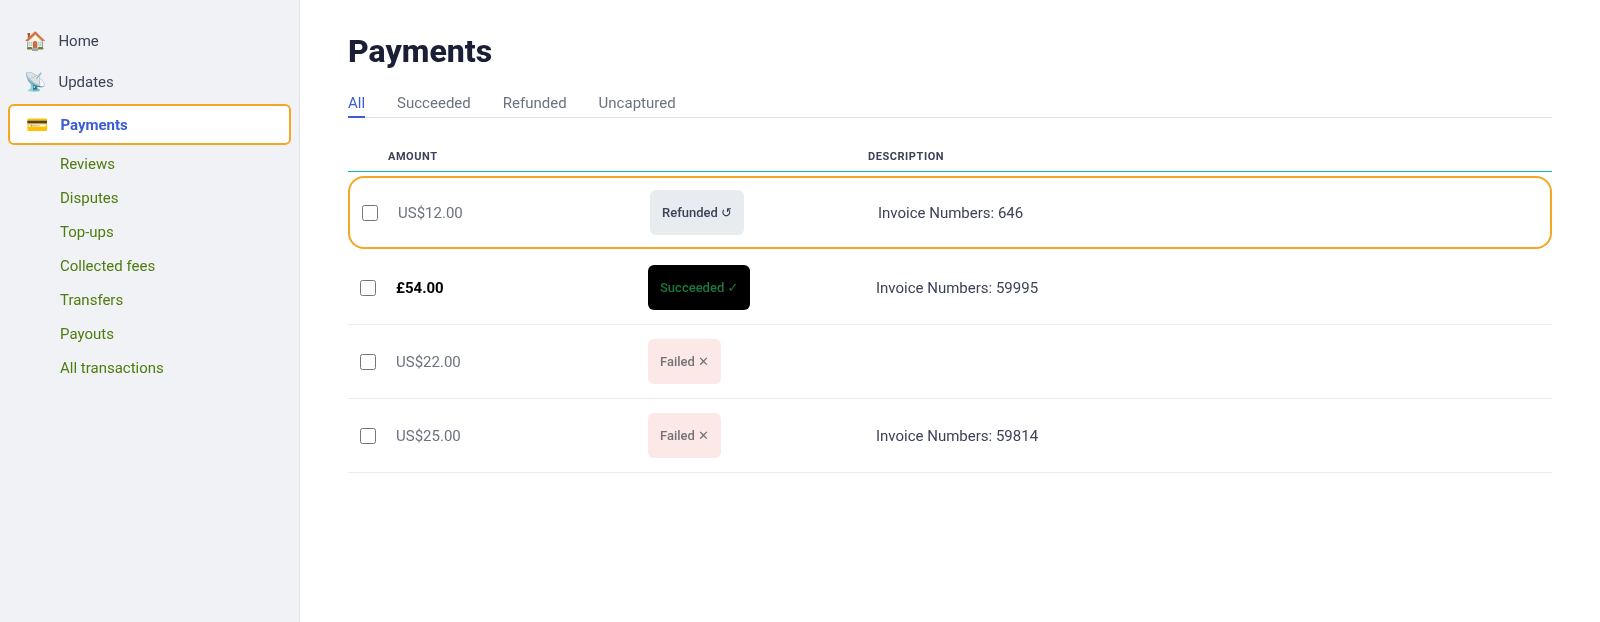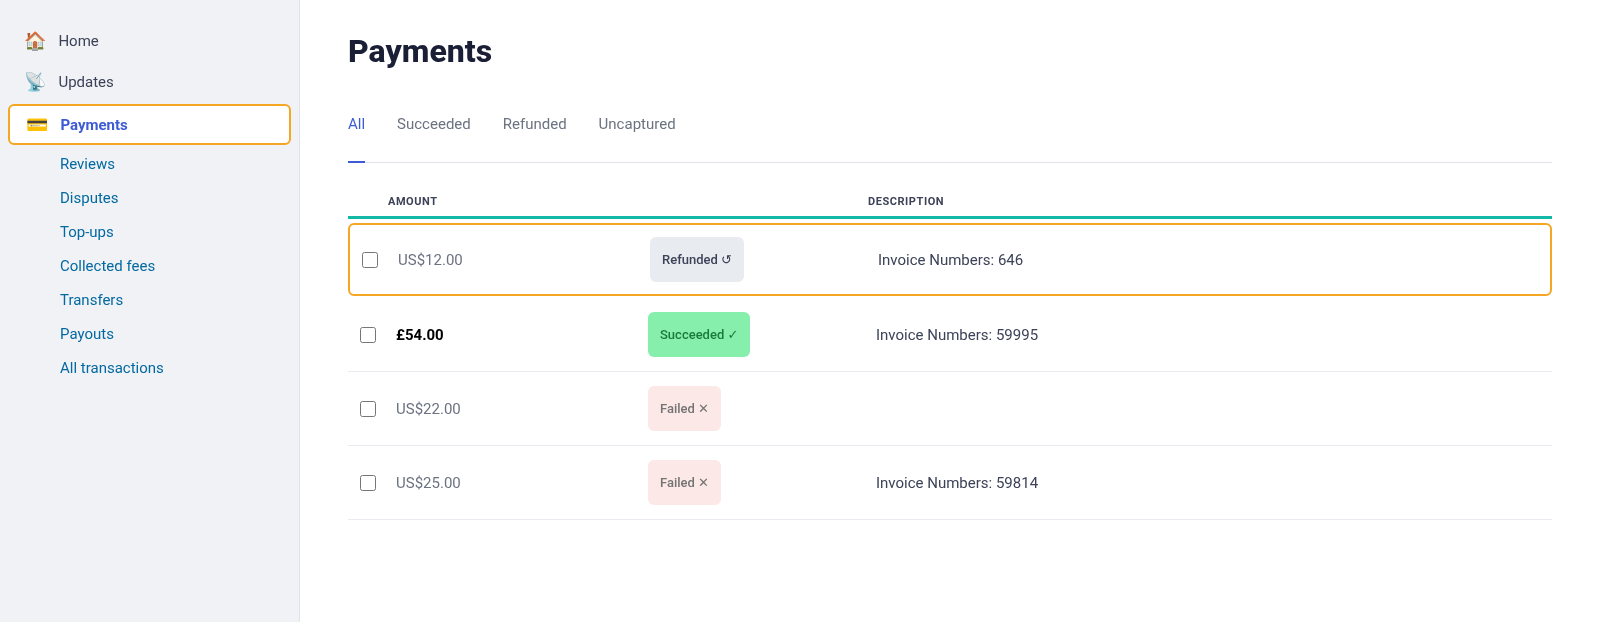--- a/index.html
+++ b/index.html
@@ -39,21 +39,21 @@
       font-weight: 700;
     }
     .sidebar-item.active .sidebar-icon {
       color: #3c5bd4;
     }
     .sidebar-sub-item {
       display: flex;
       align-items: center;
       padding: 8px 24px 8px 60px;
       cursor: pointer;
-      color: #0369a1;
+      color: #4d7c0f;
       font-size: 15px;
       text-align: center;
     }
     .sidebar-icon {
       font-size: 18px;
       color: #6b7280;
       display: flex;
       align-items: center;
     }
 
@@ -75,58 +75,57 @@
     
     .tabs {
       display: flex;
       gap: 32px;
       border-bottom: 1px solid #e0e4ea;
       margin-bottom: 24px;
     }
     .tab {
       font-size: 15px;
       color: #6b7280;
-      padding-bottom: 28px;
+      padding-bottom: 4px;
       cursor: pointer;
       border-bottom: 2px solid transparent;
       margin-bottom: -1px;
-      margin-top: 21px;
     }
     .tab.active {
       color: #3c5bd4;
       border-bottom: 2px solid #3c5bd4;
     }
 
     
     .table-header {
       display: grid;
       grid-template-columns: 40px 260px 220px 1fr;
       padding: 8px 0;
-      border-bottom: 3px solid #14b8a6;
+      border-bottom: 1px solid #14b8a6;
       margin-bottom: 4px;
     }
     .table-header-cell {
       font-size: 11px;
       font-weight: 700;
       color: #3c4257;
       letter-spacing: 0.05em;
       text-transform: uppercase;
     }
 
     .table-row {
       display: grid;
       grid-template-columns: 40px 260px 220px 1fr;
       align-items: center;
       padding: 14px 0;
       border-bottom: 1px solid #e8ebf0;
       cursor: pointer;
     }
     .table-row.highlighted {
       border: 2.5px solid #f5a623;
-      border-radius: 6px;
+      border-radius: 16px;
       padding: 12px 0;
       margin: 2px 0;
     }
 
     .row-checkbox {
       display: flex;
       align-items: center;
       justify-content: center;
     }
     .row-checkbox input[type="checkbox"] {
@@ -153,21 +152,21 @@
       padding: 15px 12px;
       border-radius: 6px;
       font-size: 13px;
       font-weight: 500;
     }
     .status-refunded {
       background: #e8ebf0;
       color: #3c4257;
     }
     .status-succeeded {
-      background: #86efac;
+      background: #000000;
       color: #1a7a3c;
       text-align: center;
     }
     .status-failed {
       background: #fde8e8;
       color: #737373;
     }
 
     .description-cell {
       font-size: 15px;

